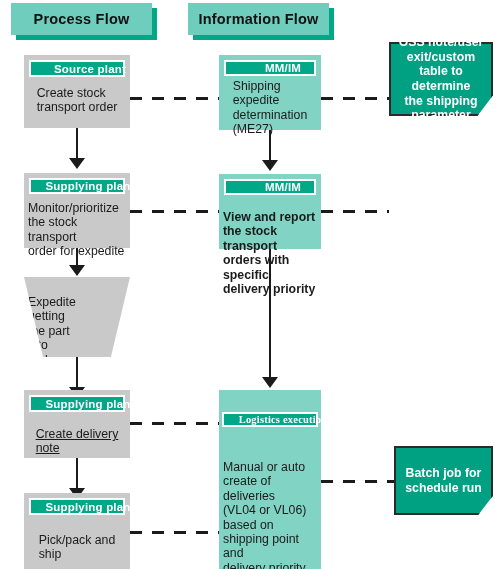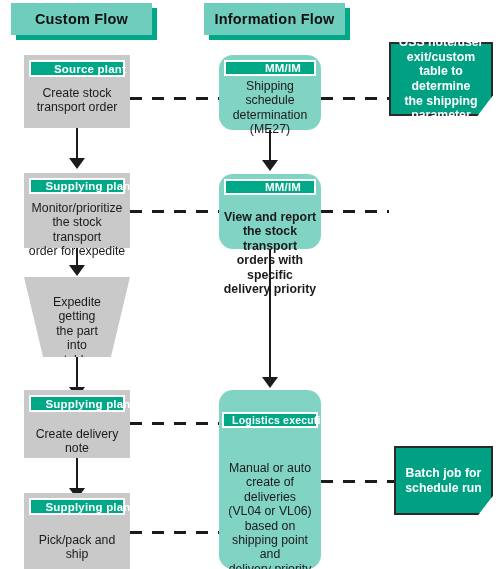--- a/index.html
+++ b/index.html
@@ -38,42 +38,40 @@
     background: #c9c9c9;
     display: flex;
     flex-direction: column;
     align-items: center;
   }
   .info-box {
     background: #81d3c4;
     display: flex;
     flex-direction: column;
     align-items: center;
-    border-radius: 14px;
   }
   .tag {
     background: #00a887;
     color: #ffffff;
     font-weight: bold;
     font-size: 11.5px;
     letter-spacing: 0.2px;
     display: flex;
     align-items: center;
     justify-content: center;
     border: 2px solid #ffffff;
     box-sizing: border-box;
     text-align: center;
     white-space: nowrap;
     padding-left: 26px;
   }
   .body-text {
     color: #1b1b1b;
     font-size: 12.3px;
     line-height: 14.4px;
-    text-align: center;
     white-space: pre-line;
     padding: 0 4px;
   }
 
   
   .trapezoid {
     background: #c9c9c9;
     clip-path: polygon(0% 0%, 100% 0%, 82% 100%, 18% 100%);
   }
   .trapezoid .body-text { padding-top: 18px; }
@@ -113,24 +111,24 @@
     background-size: 22px 3px;
     background-repeat: repeat-x;
   }
 </style>
 </head>
 <body>
 
 <div id="diagram">
 
   <div class="abs banner" style="left:11px; top:3px; width:141px; height:32px;">
-    <span>Custom Flow</span>
-  </div>
-
-  <div class="abs banner" style="left:204px; top:3px; width:141px; height:32px;">
+    <span>Process Flow</span>
+  </div>
+
+  <div class="abs banner" style="left:188px; top:3px; width:141px; height:32px;">
     <span>Information Flow</span>
   </div>
 
   <div class="abs proc-box" style="left:24px; top:55px; width:106px; height:73px;">
     <div class="tag" style="width:96px; height:17px; margin-top:5px;">Source plant</div>
     <div class="body-text" style="margin-top:9px;">Create stock
 transport order</div>
   </div>
 
   <div class="abs v-line" style="left:76px; top:128px; height:32px;"></div>
@@ -152,57 +150,57 @@
 the part
 into
 table</div>
   </div>
 
   <div class="abs v-line" style="left:76px; top:357px; height:36px;"></div>
   <div class="abs arrow-head" style="left:69px; top:387px;"></div>
 
   <div class="abs proc-box" style="left:24px; top:390px; width:106px; height:68px;">
     <div class="tag" style="width:96px; height:17px; margin-top:5px;">Supplying plant</div>
-    <div class="body-text" style="margin-top:15px;">Create delivery
+    <div class="body-text" style="margin-top:15px;text-decoration:underline;">Create delivery
 note</div>
   </div>
 
   <div class="abs v-line" style="left:76px; top:458px; height:36px;"></div>
   <div class="abs arrow-head" style="left:69px; top:488px;"></div>
 
   <div class="abs proc-box" style="left:24px; top:493px; width:106px; height:76px;">
     <div class="tag" style="width:96px; height:17px; margin-top:5px;">Supplying plant</div>
     <div class="body-text" style="margin-top:18px;">Pick/pack and
 ship</div>
   </div>
 
   <div class="abs info-box" style="left:219px; top:55px; width:102px; height:75px;">
     <div class="tag" style="width:92px; height:17px; margin-top:5px;">MM/IM</div>
     <div class="body-text" style="margin-top:3px;">Shipping
-schedule
+expedite
 determination
 (ME27)</div>
   </div>
 
   <div class="abs v-line" style="left:269px; top:130px; height:32px;"></div>
   <div class="abs arrow-head" style="left:262px; top:160px;"></div>
 
   <div class="abs info-box" style="left:219px; top:174px; width:102px; height:75px;">
     <div class="tag" style="width:92px; height:17px; margin-top:5px;">MM/IM</div>
     <div class="body-text" style="margin-top:15px;font-weight:bold;">View and report
 the stock transport
 orders with specific
 delivery priority</div>
   </div>
 
   <div class="abs v-line" style="left:269px; top:249px; height:134px;"></div>
   <div class="abs arrow-head" style="left:262px; top:377px;"></div>
 
   <div class="abs info-box" style="left:219px; top:390px; width:102px; height:179px;">
-    <div class="tag" style="width:96px; height:26px; margin-top:22px; font-size:10.5px;">Logistics execution</div>
+    <div class="tag" style="width:96px; height:26px; margin-top:22px; font-size:10.5px;font-family:Liberation Serif, serif;">Logistics execution</div>
     <div class="body-text" style="margin-top:33px;">Manual or auto
 create of deliveries
 (VL04 or VL06)
 based on
 shipping point and
 delivery priority</div>
   </div>
 
   <div class="abs note" style="left:389px; top:42px; width:104px; height:74px;">
     <span>OSS note/user

